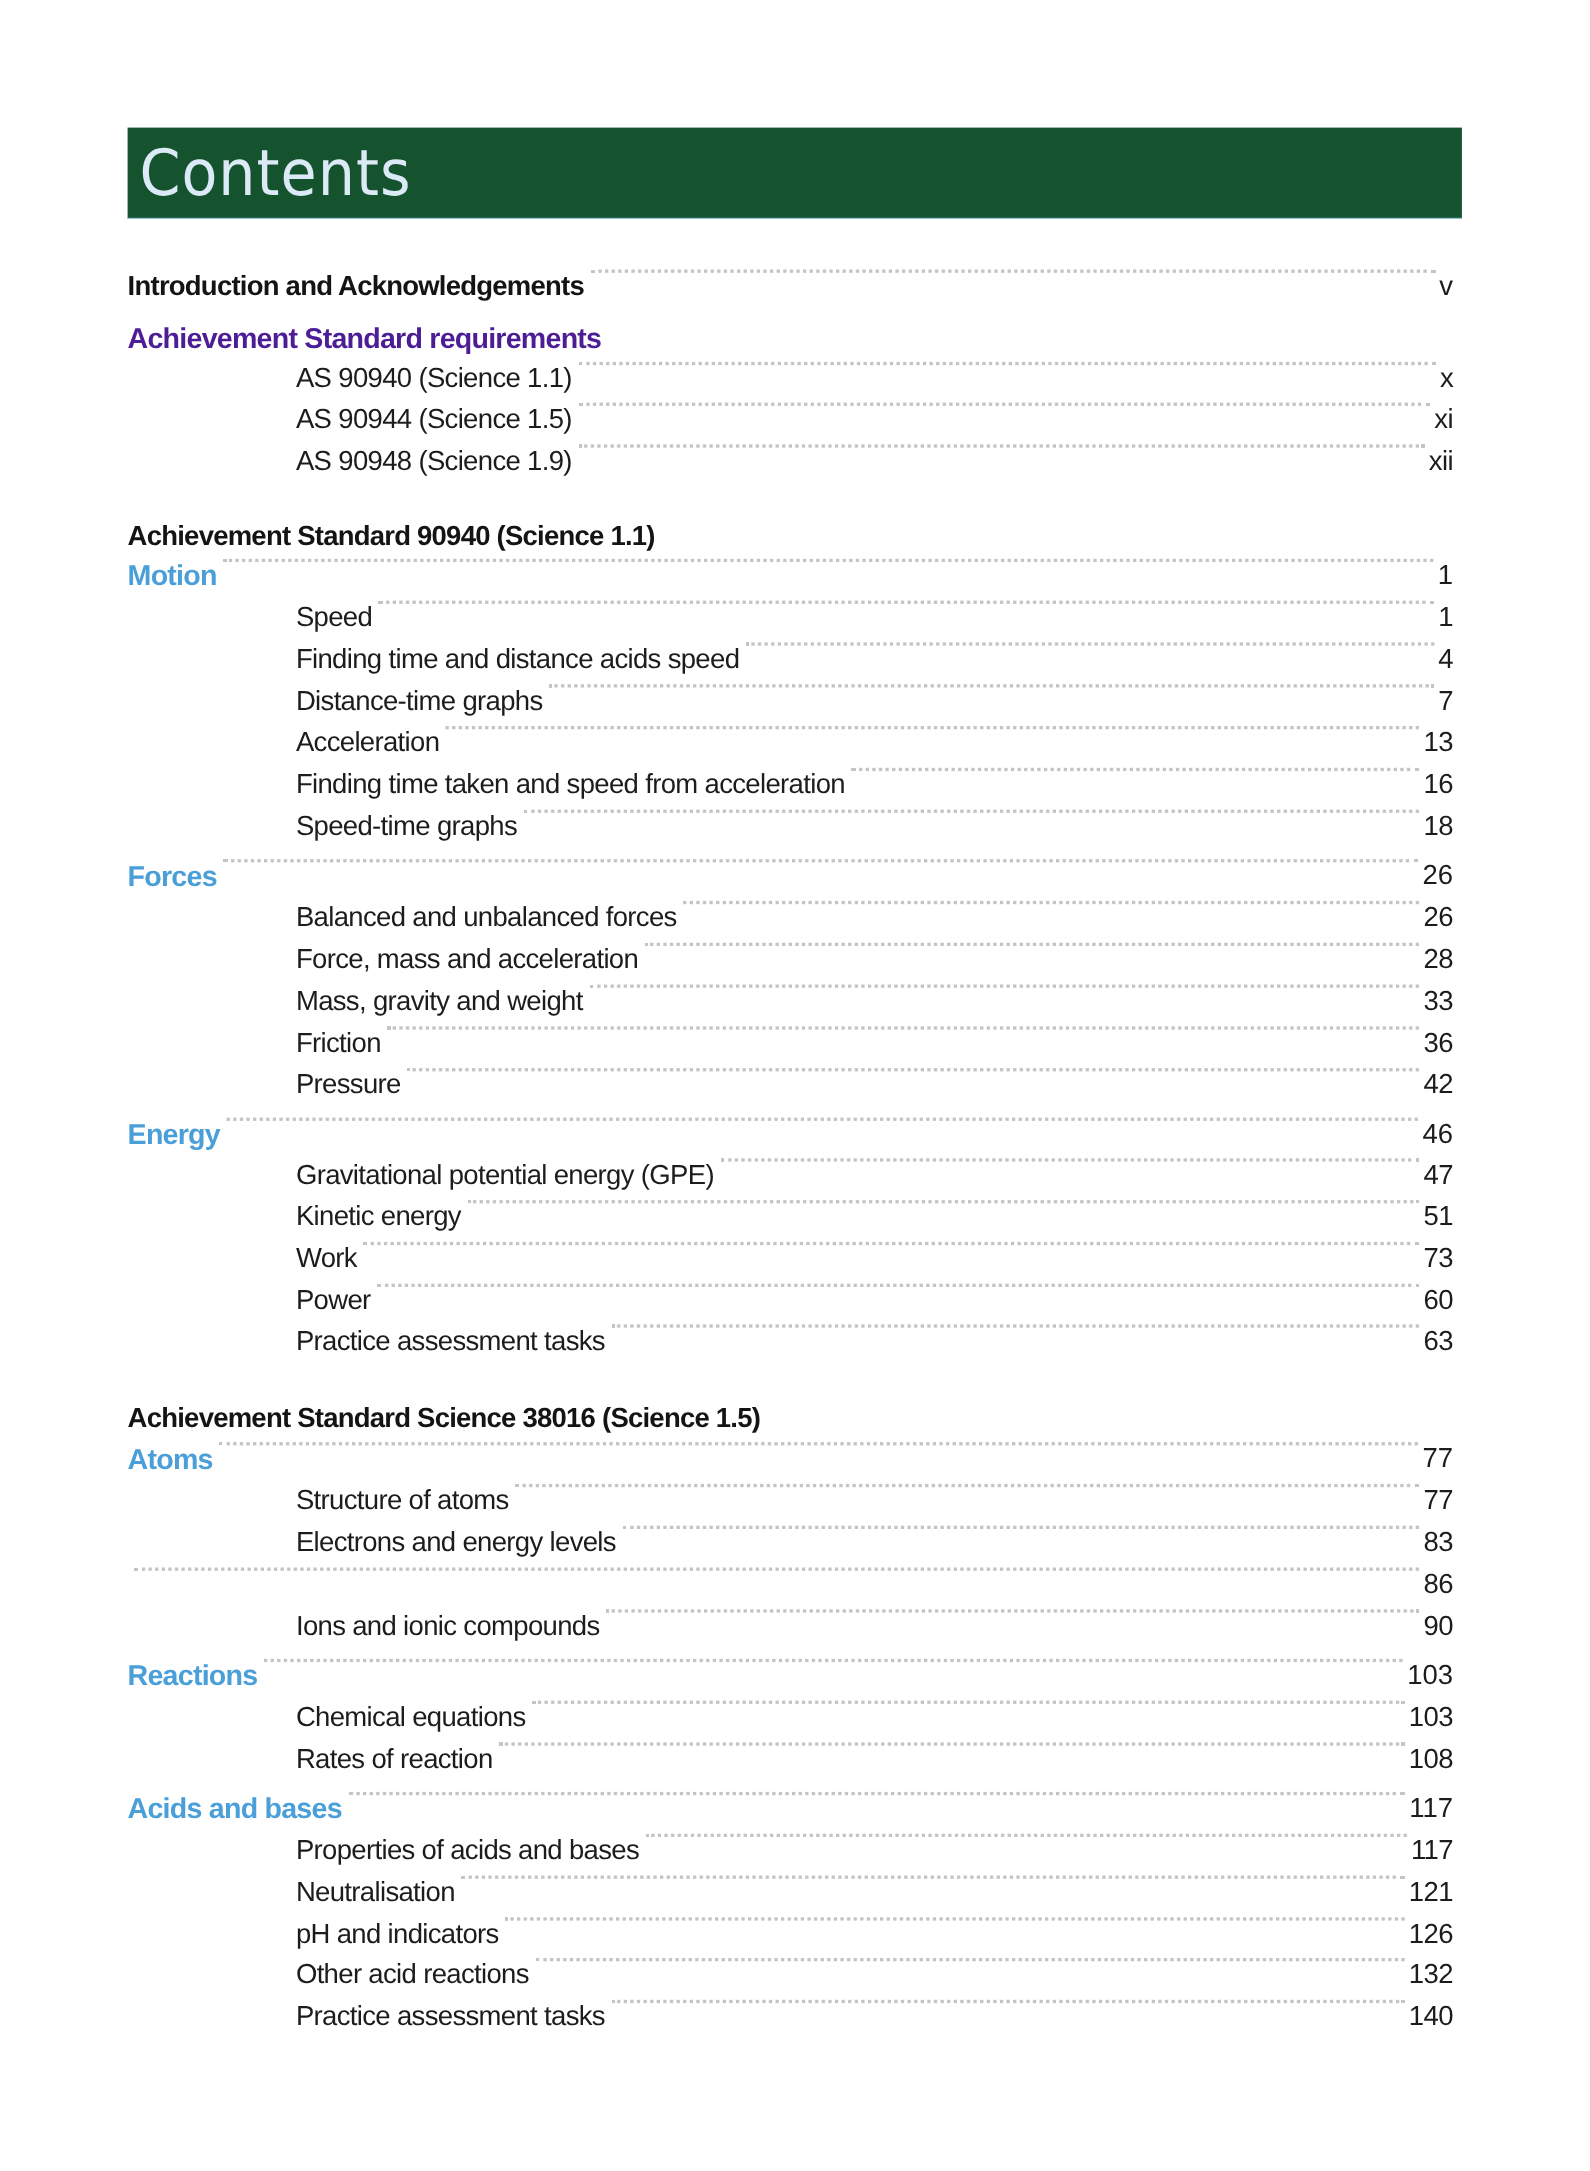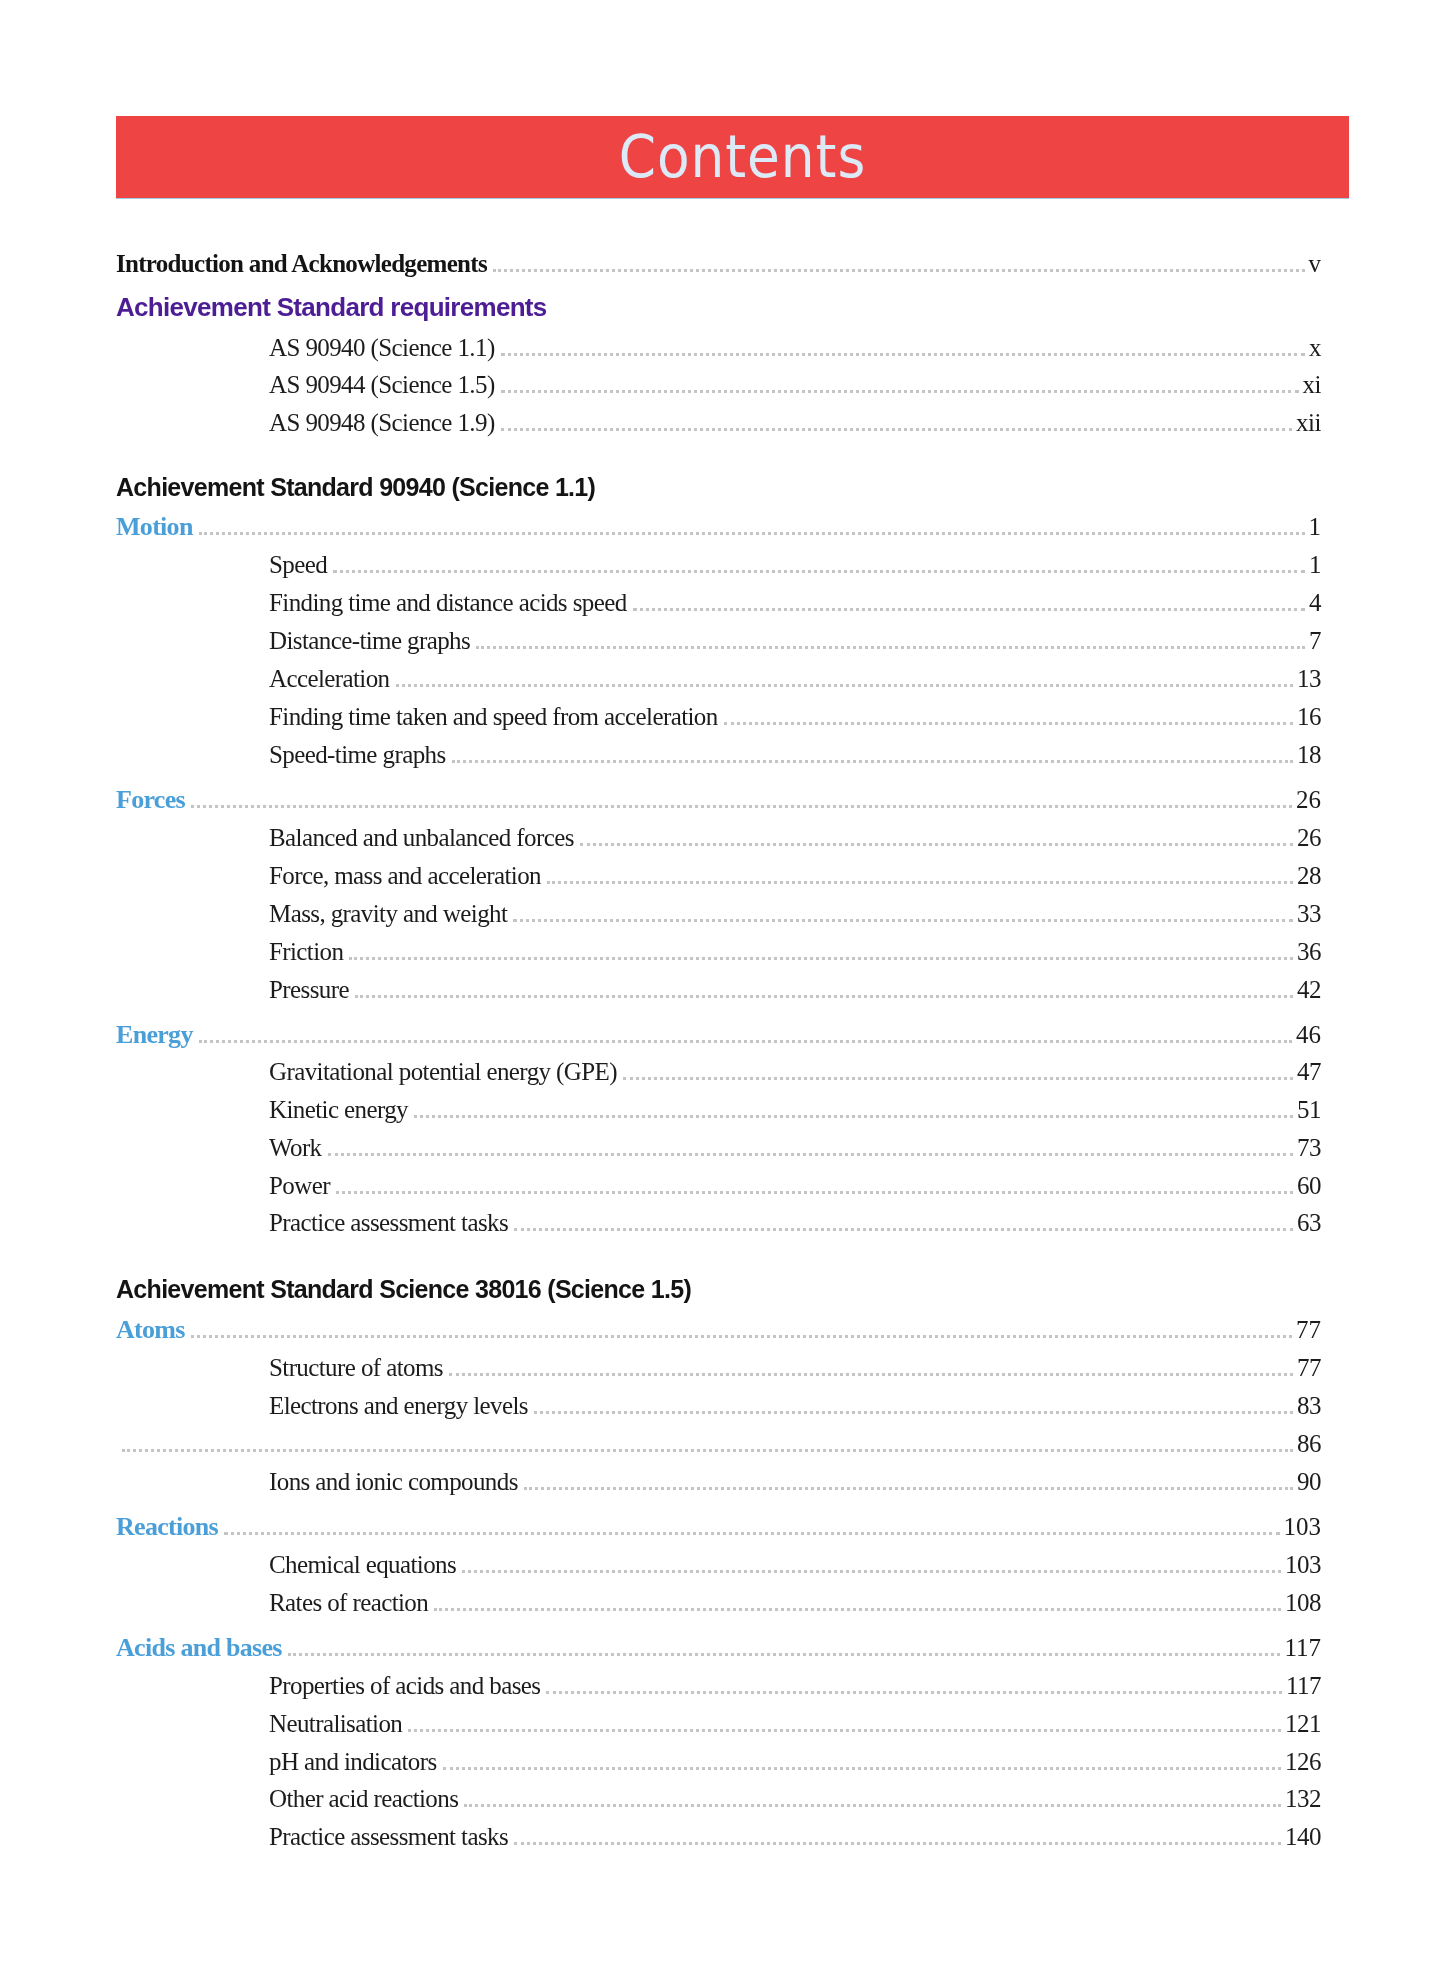--- a/index.html
+++ b/index.html
@@ -1,25 +1,25 @@
 <!DOCTYPE html>
 <html><head>
 <meta charset="utf-8">
 <style>
   html, body { margin: 0; padding: 0; background: #ffffff; }
   body { width: 1445px; height: 1974px; position: relative; overflow: hidden;
          font-family: "Liberation Sans", "DejaVu Sans", sans-serif; color: #1a1a1a; }
   .banner { position: absolute; left: 116px; top: 116px; width: 1213px; height: 82px;
-            background: #ef4444; border-bottom: 1px solid #9fcbe6; display: flex;
-            align-items: center; justify-content: center; padding-left: 20px; }
+            background: #14532d; border-bottom: 1px solid #9fcbe6; display: flex;
+            align-items: center; justify-content: flex-start; }
   .banner h1 { margin: 0; font-family: "DejaVu Sans", sans-serif; font-size: 58px; font-weight: normal;
                color: #dce9f7; letter-spacing: 1px; transform: scaleX(0.92); }
   .toc { position: absolute; left: 116px; top: 0; width: 1210px; }
-  .row { position: absolute; left: 0; width: 1210px; height: 34px; display: flex; align-items: flex-end;
-         font-family: Liberation Serif, serif; }
+  .row { position: absolute; left: 0; width: 1210px; height: 34px; display: flex; align-items: flex-start;
+         font-family: Liberation Sans, sans-serif; }
   .row .label { white-space: nowrap; font-size: 25px; line-height: 30px; transform-origin: left bottom; }
   .row .leader { flex: 1; height: 0; border-bottom: 3px dotted #c4c4c4; margin: 0 4px 7px 6px; }
   .row .page { white-space: nowrap; font-size: 25px; line-height: 30px; min-width: 10px; text-align: right; padding-right: 5px; }
   .row.sub .label { padding-left: 153px; color: #1c1c1c; letter-spacing: -0.6px; }
   .row.sub .page { color: #1c1c1c; letter-spacing: -0.5px; }
   .row.topic .label { color: #4a9fd8; font-weight: bold; font-size: 26px; letter-spacing: -0.7px; }
   .row.topic .page { color: #1c1c1c; }
   .row.bold .label { color: #141414; font-weight: bold; font-size: 25px; letter-spacing: -0.7px; }
   .heading { position: absolute; left: 0; font-weight: bold; font-size: 25px; line-height: 30px;
              letter-spacing: -0.7px; white-space: nowrap; }

